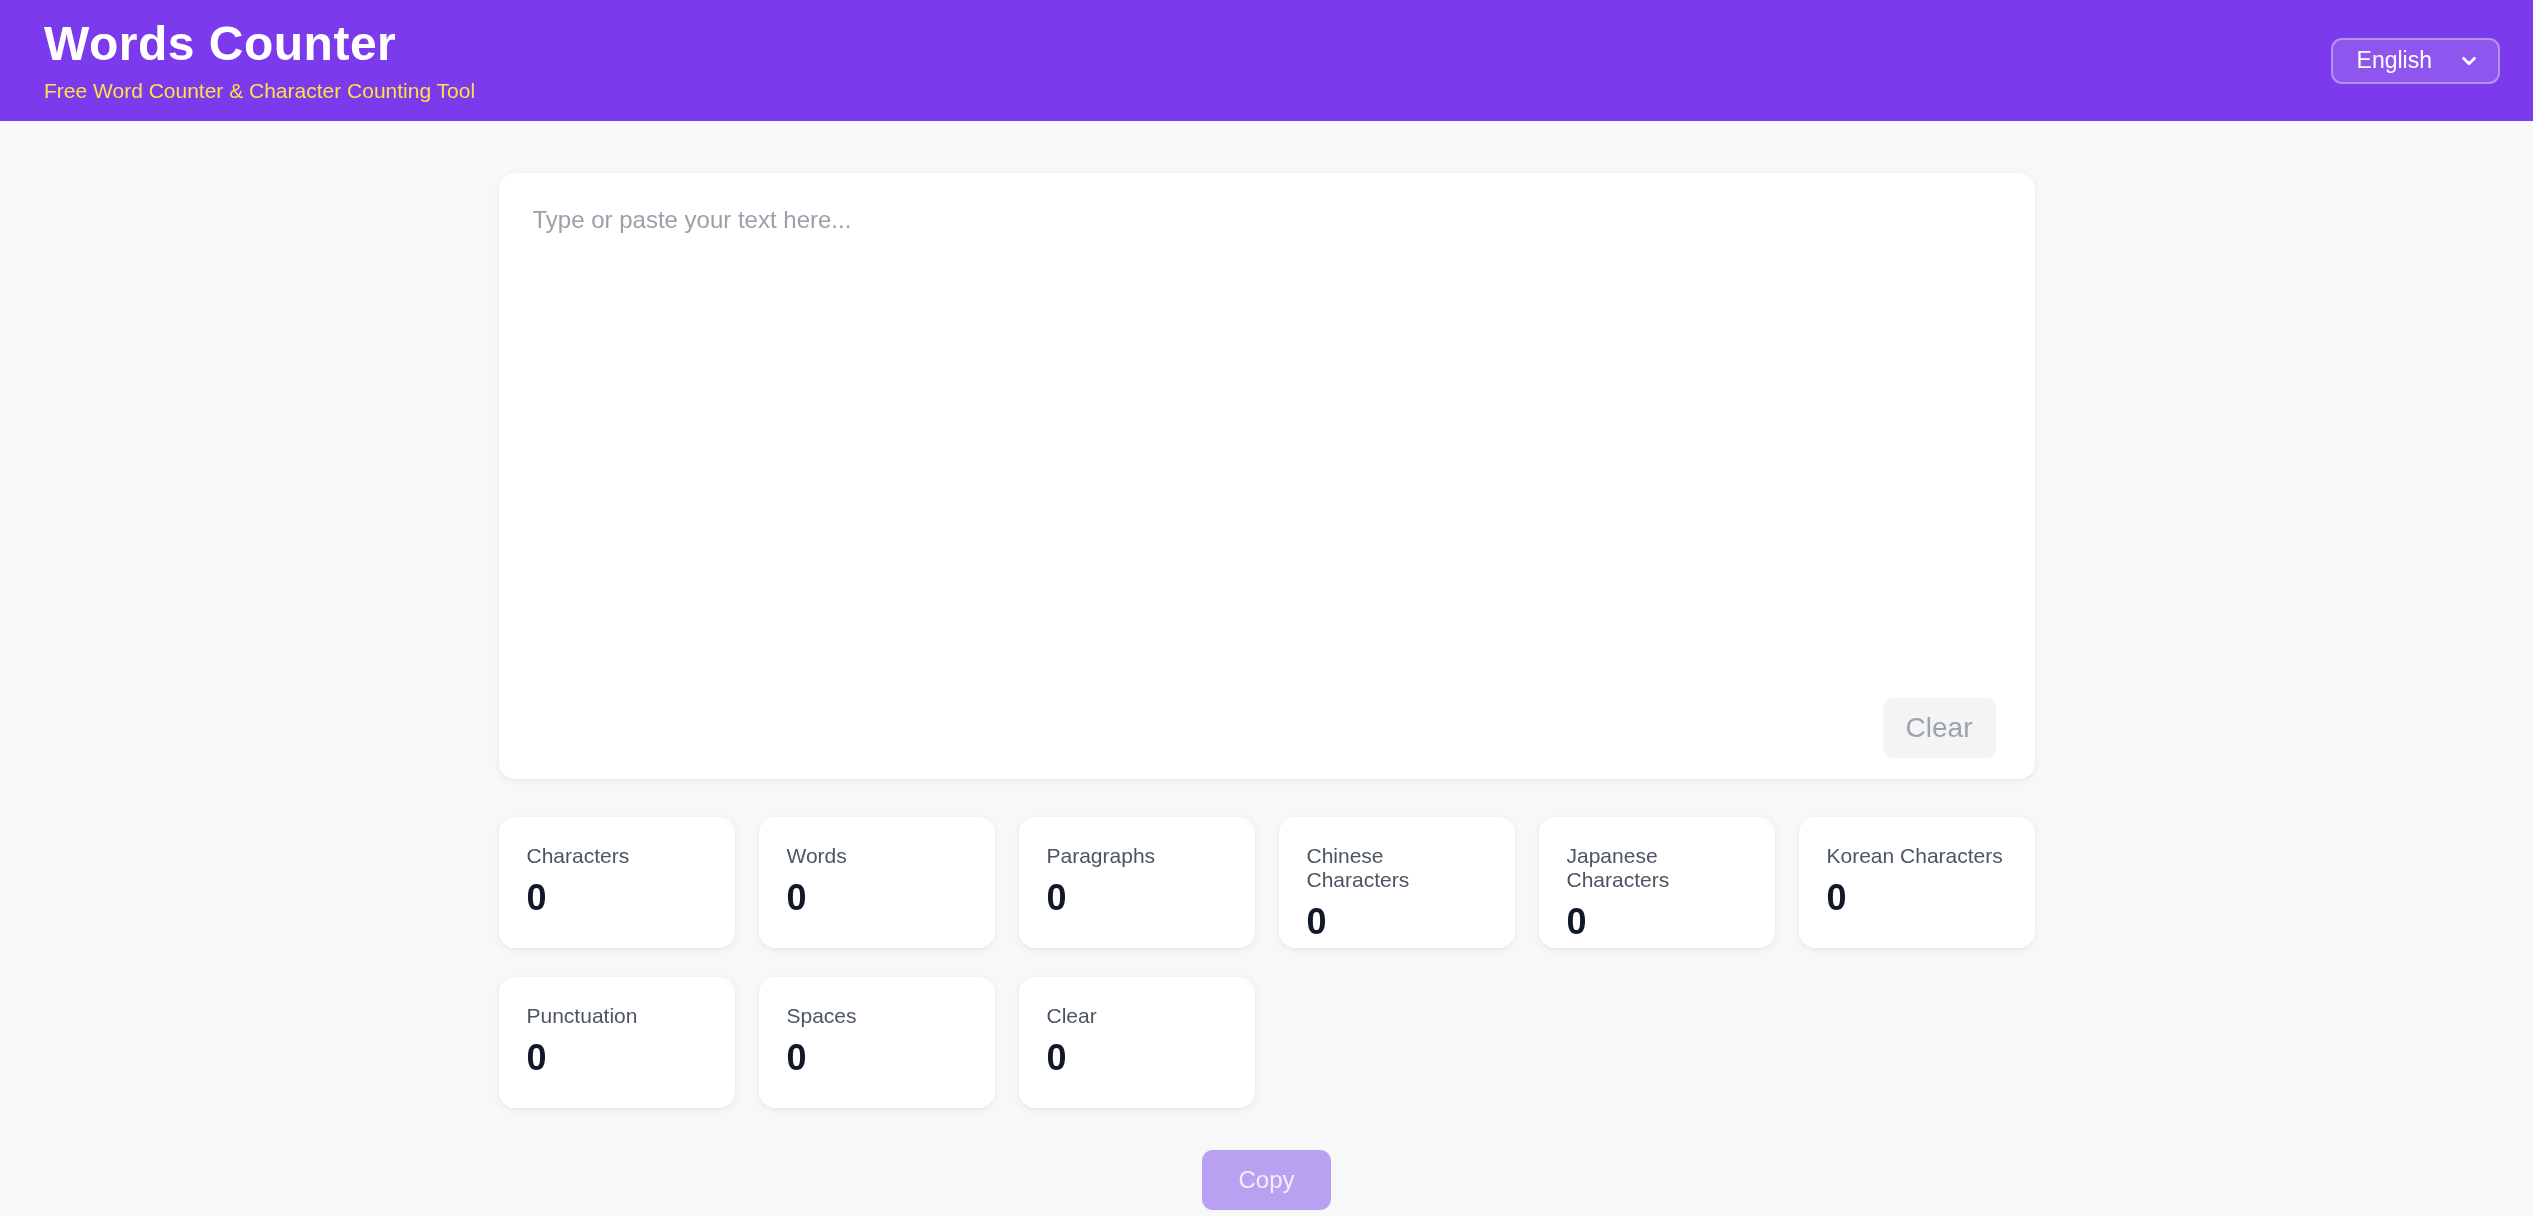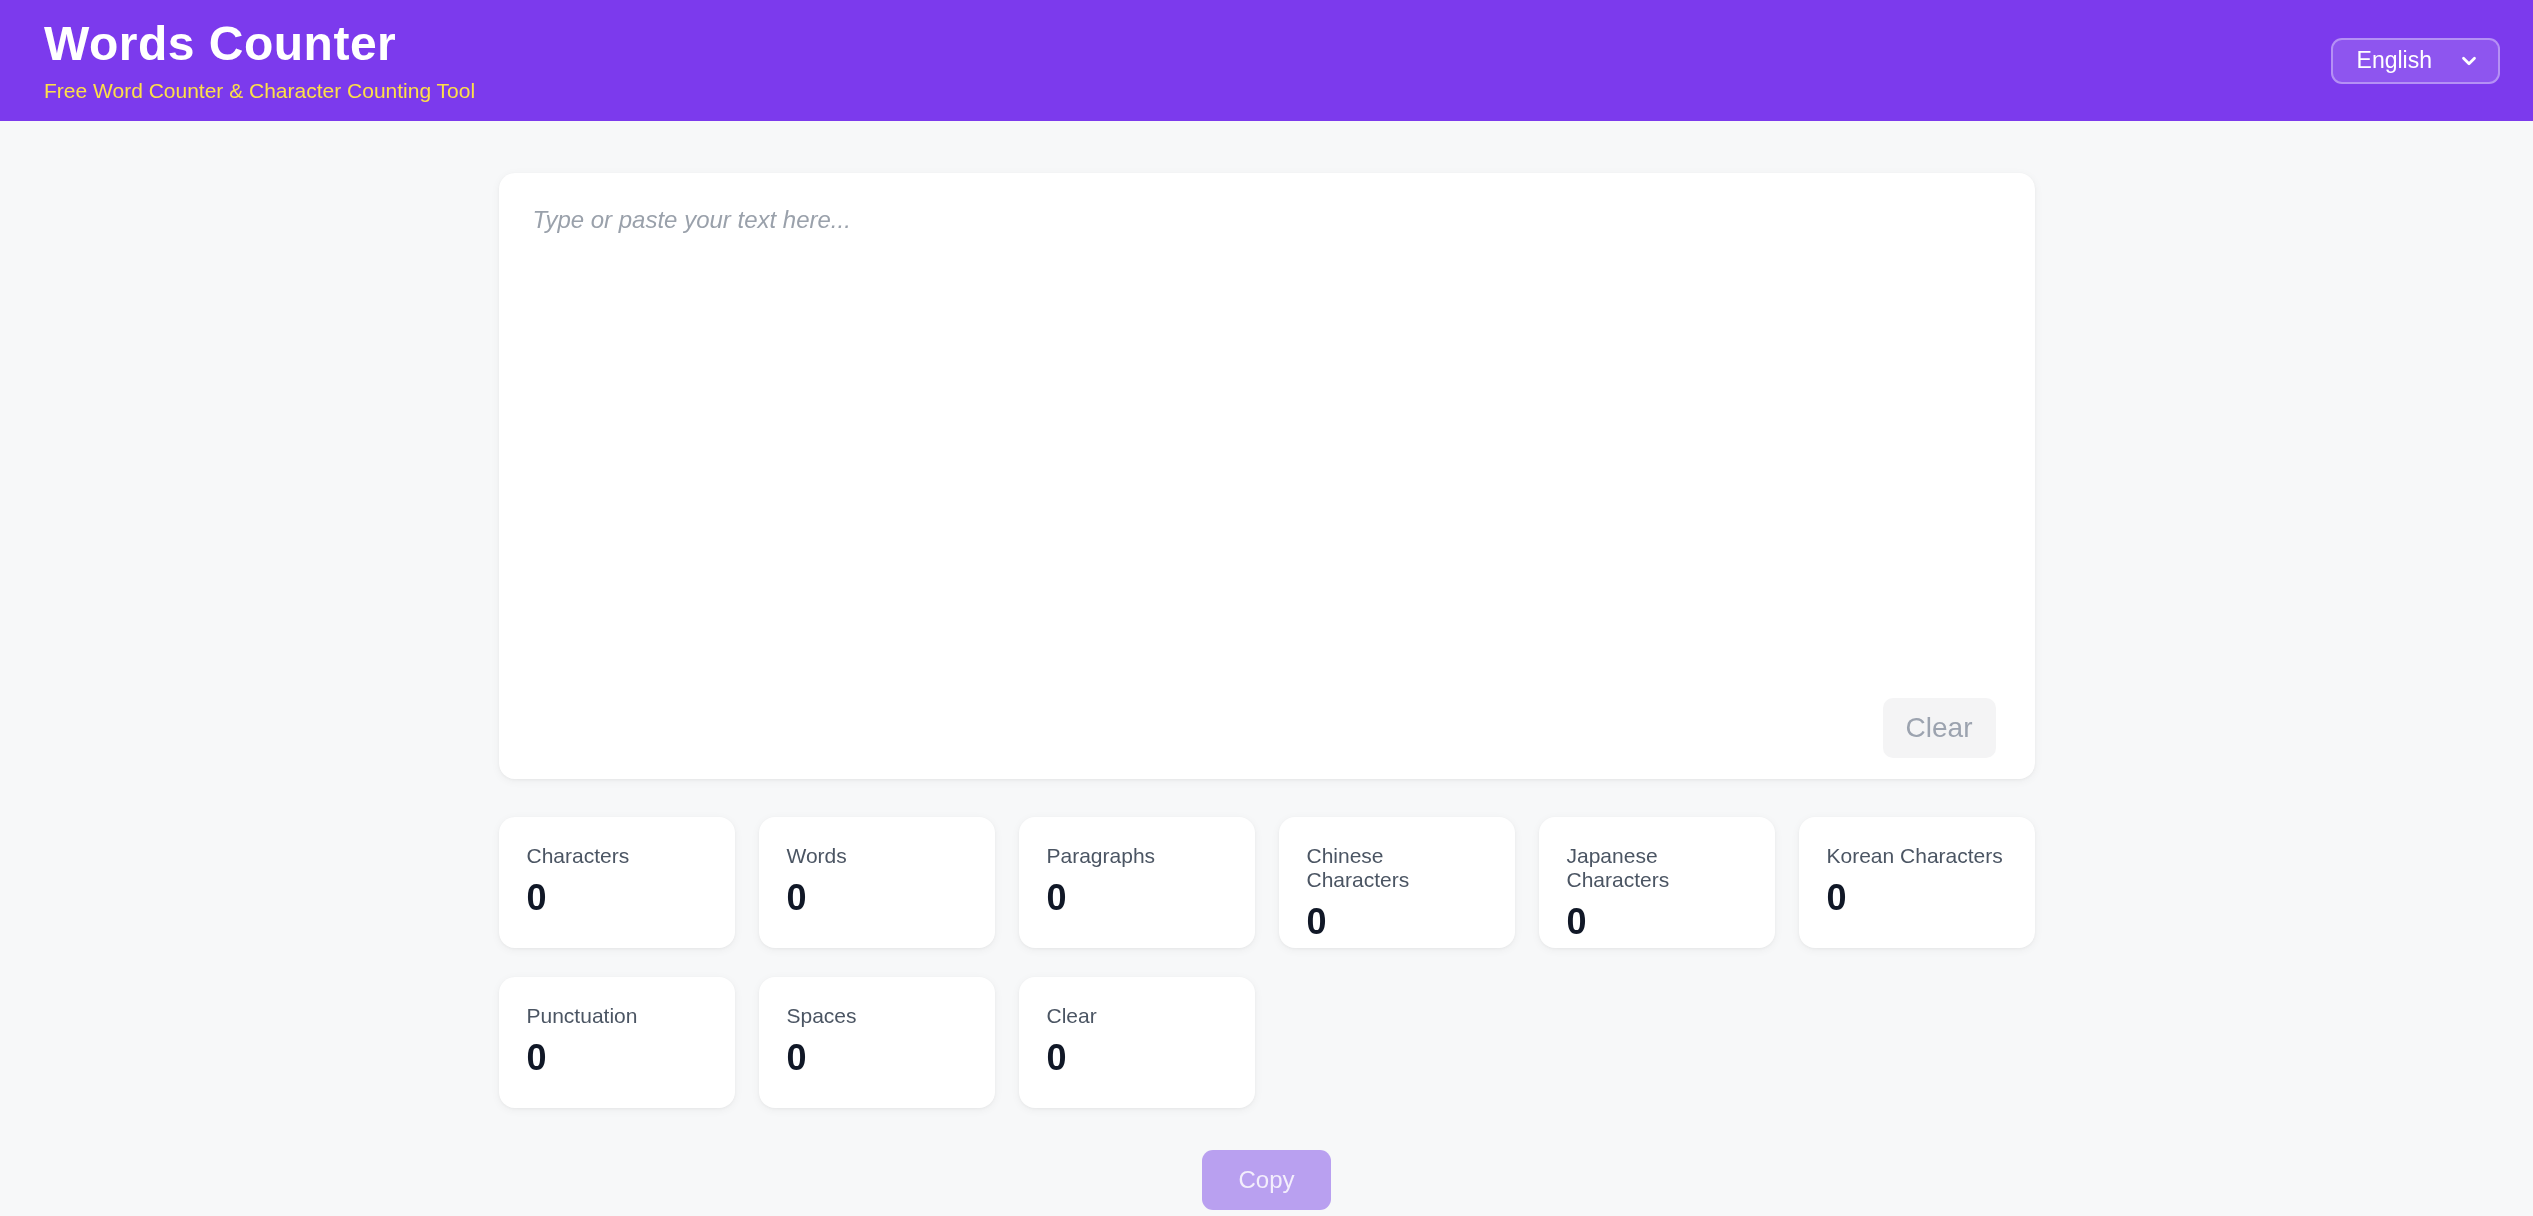--- a/index.html
+++ b/index.html
@@ -75,21 +75,20 @@
     width:100%;
     height:510px;
     border:none;
     outline:none;
     resize:none;
     background:transparent;
     padding:33px 34px;
     font-family:"Liberation Sans", sans-serif;
     font-size:24px;
     color:#737373;
-    font-style:italic;
   }
   .editor-card textarea::placeholder{color:#9aa1ab;}
   .clear-btn{
     position:absolute;
     right:39px;
     bottom:21px;
     padding:14px 23px;
     background:var(--clear-bg);
     color:var(--muted-gray);
     border:none;

